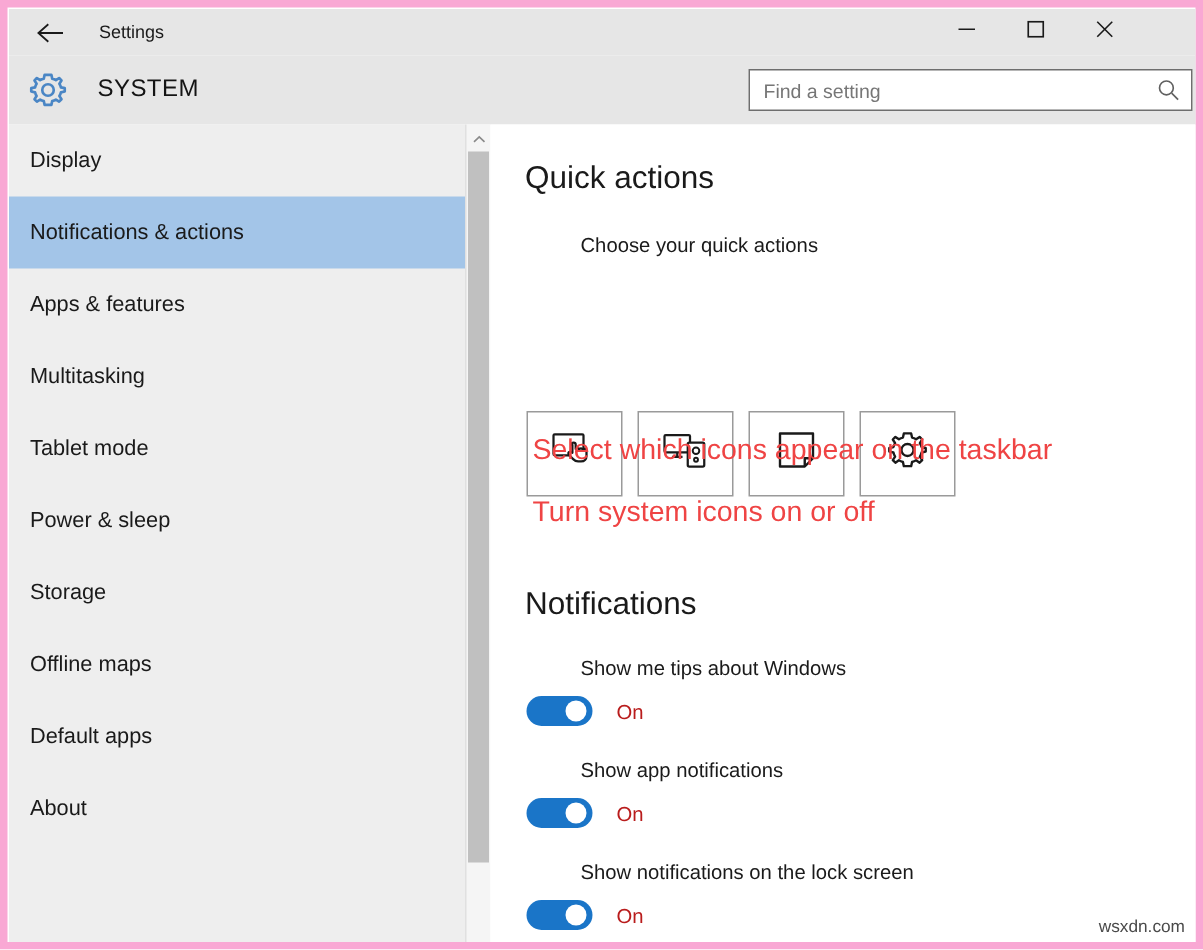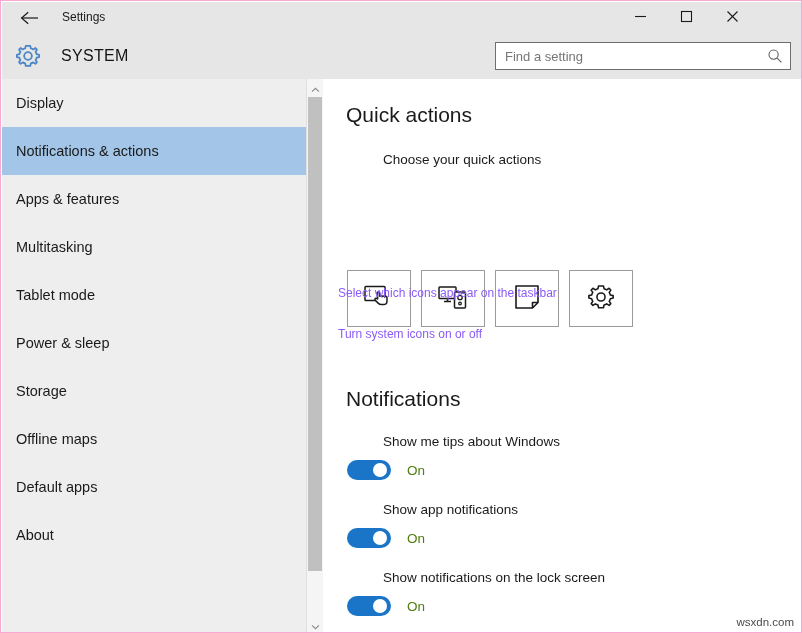--- a/index.html
+++ b/index.html
@@ -10,21 +10,21 @@
     overflow: hidden;
     background: #ffffff;
     font-family: "Liberation Sans", sans-serif;
   }
 
   #window {
     position: relative;
     width: 802px;
     height: 633px;
     background: #ffffff;
-    border: 1px solid #f9a8d4;
+    border: 5px solid #f9a8d4;
     overflow: hidden;
   }
 
   
   #titlebar {
     position: absolute;
     left: 1px; top: 1px;
     width: 800px; height: 31px;
     background: #e6e6e6;
   }
@@ -164,23 +164,23 @@
   }
   .body-label {
     position: absolute;
     left: 24px;
     font-size: 13.5px;
     color: #1a1a1a;
     margin-left: 36px;
   }
   .link-text {
     position: absolute;
-    left: 15px;
-    font-size: 12px;
-    color: #8b5cf6;
+    left: 28px;
+    font-size: 19px;
+    color: #ef4444;
     cursor: pointer;
     text-decoration: none;
   }
 
   
   .tile {
     position: absolute;
     top: 191px;
     width: 64px; height: 57px;
     border: 1px solid #9a9a9a;
@@ -209,21 +209,21 @@
   .toggle .knob {
     position: absolute;
     top: 3px; right: 4px;
     width: 14px; height: 14px;
     border-radius: 50%;
     background: #ffffff;
   }
   .toggle-state {
     margin-left: 16px;
     font-size: 13.5px;
-    color: #4d7c0f;
+    color: #b91c1c;
   }
 
   
   #watermark {
     position: absolute;
     right: 7px; bottom: 4px;
     font-size: 11.5px;
     color: #4a4a4a;
   }
 </style>

